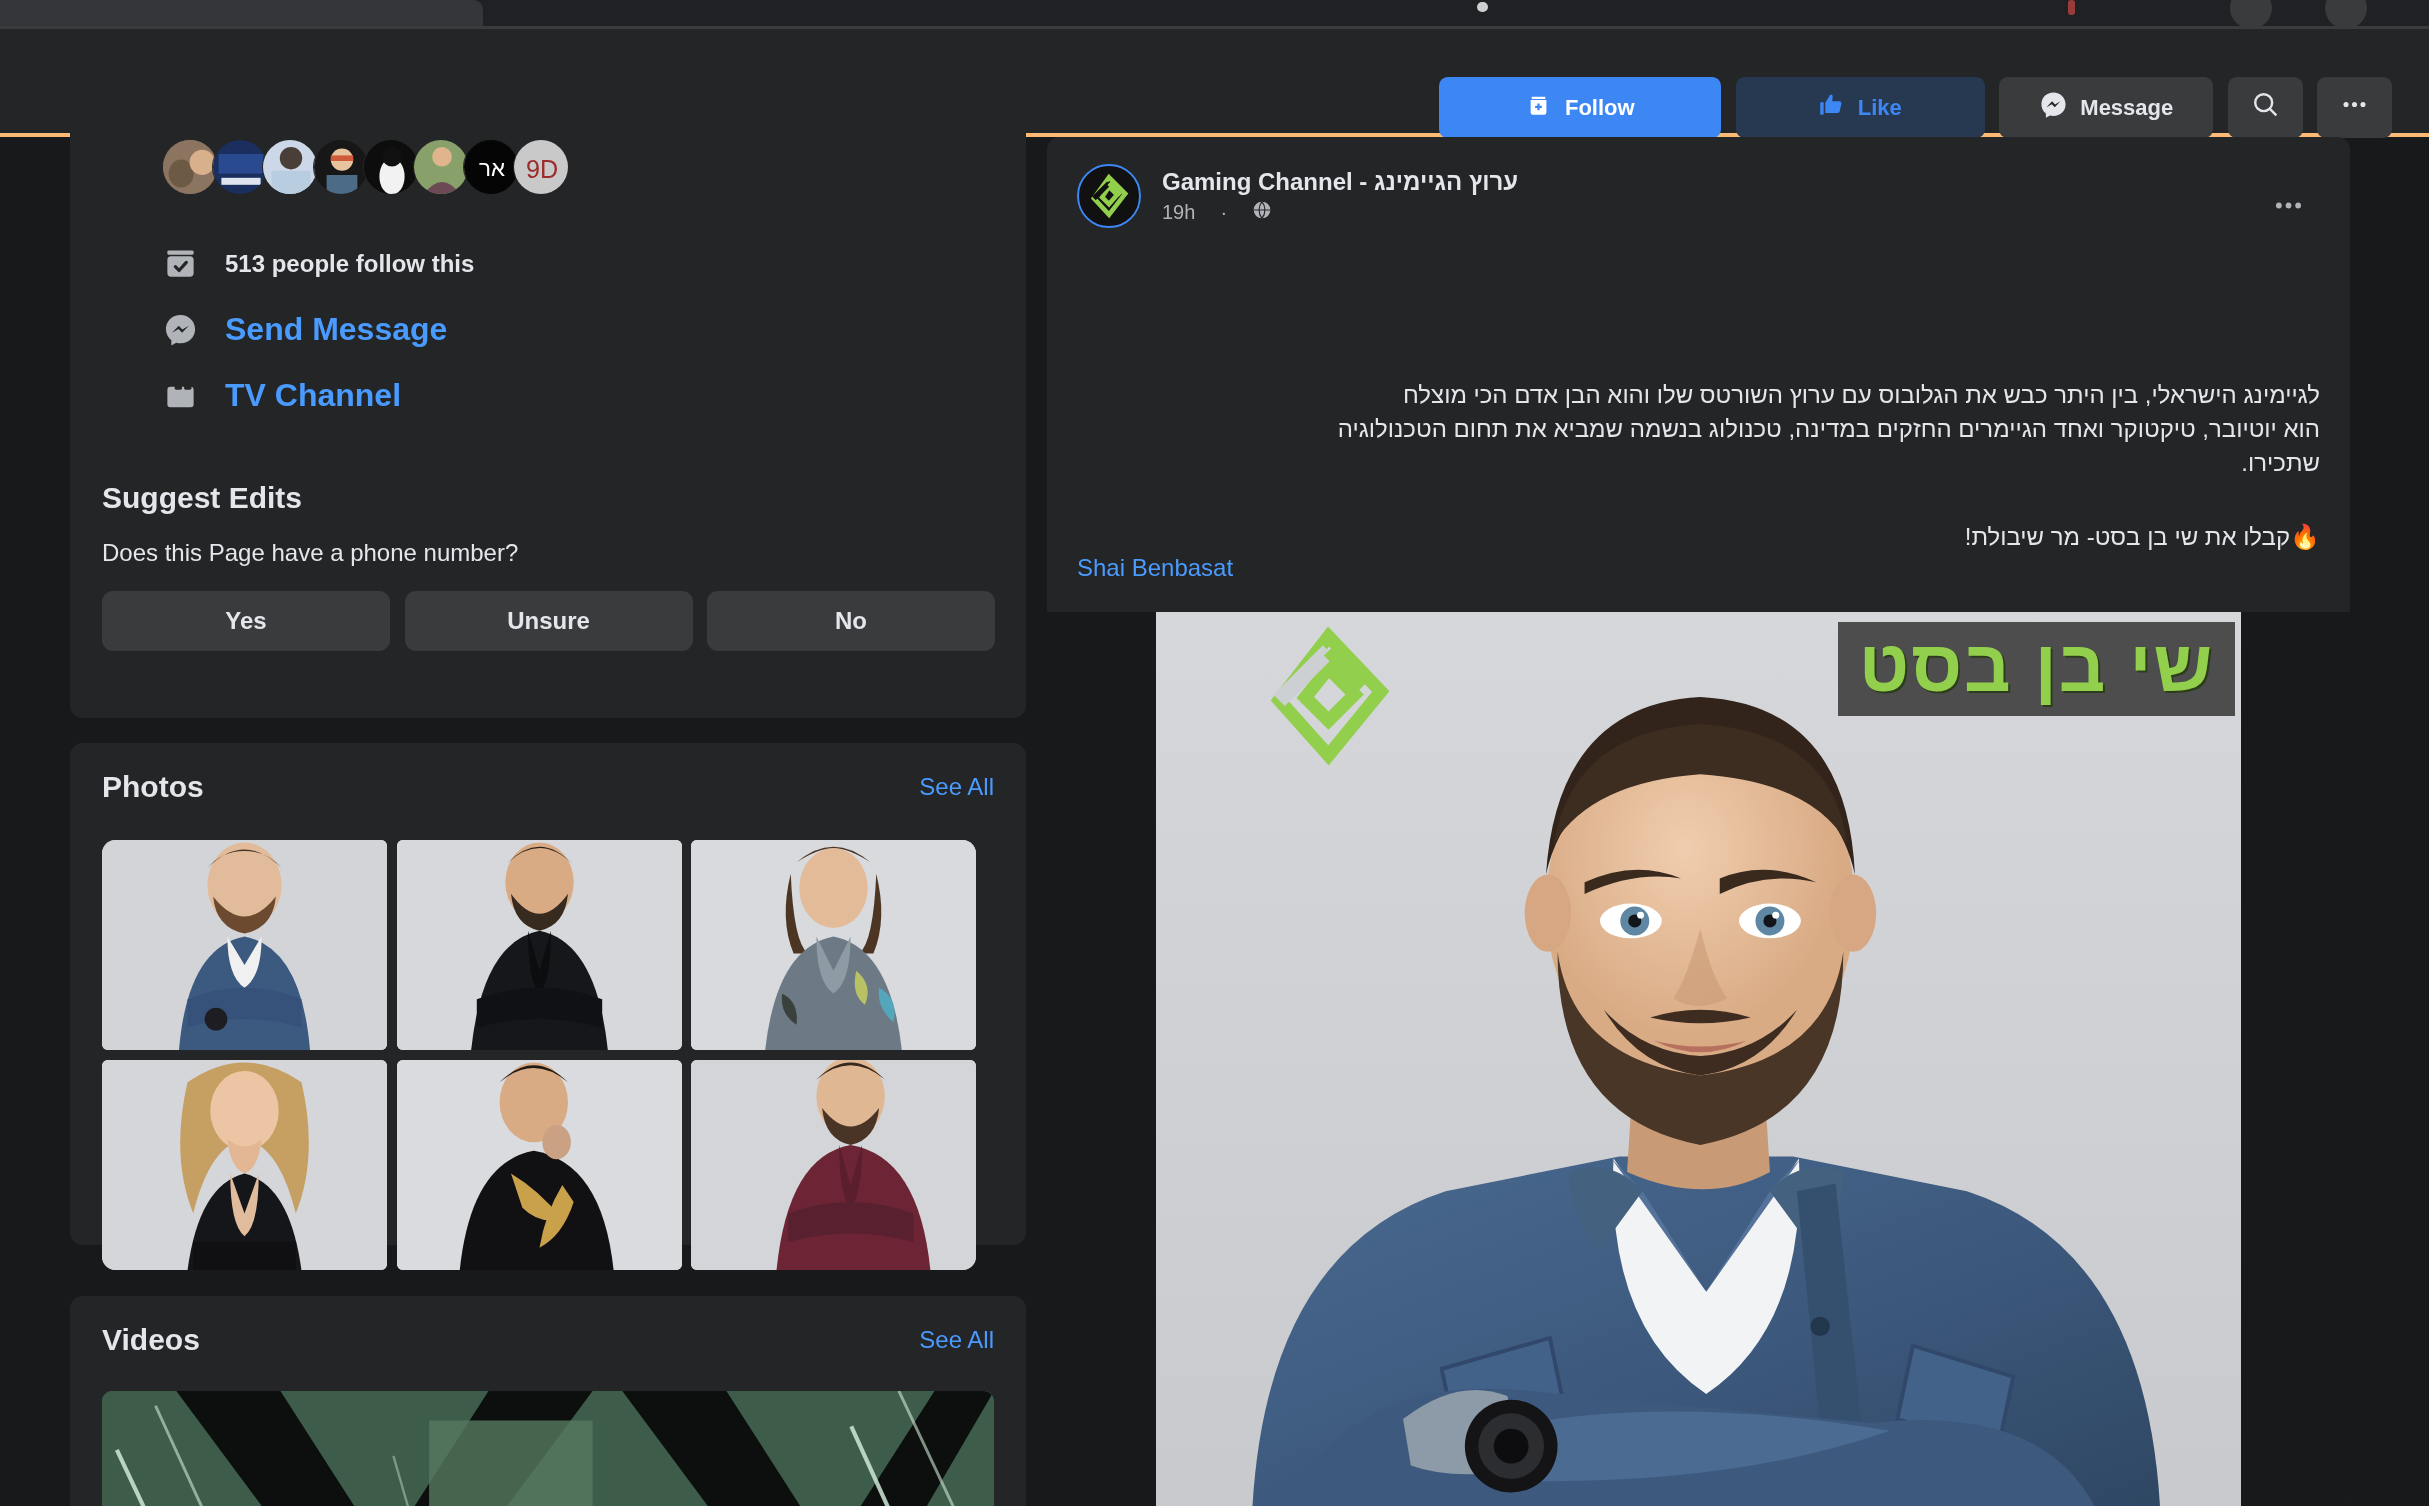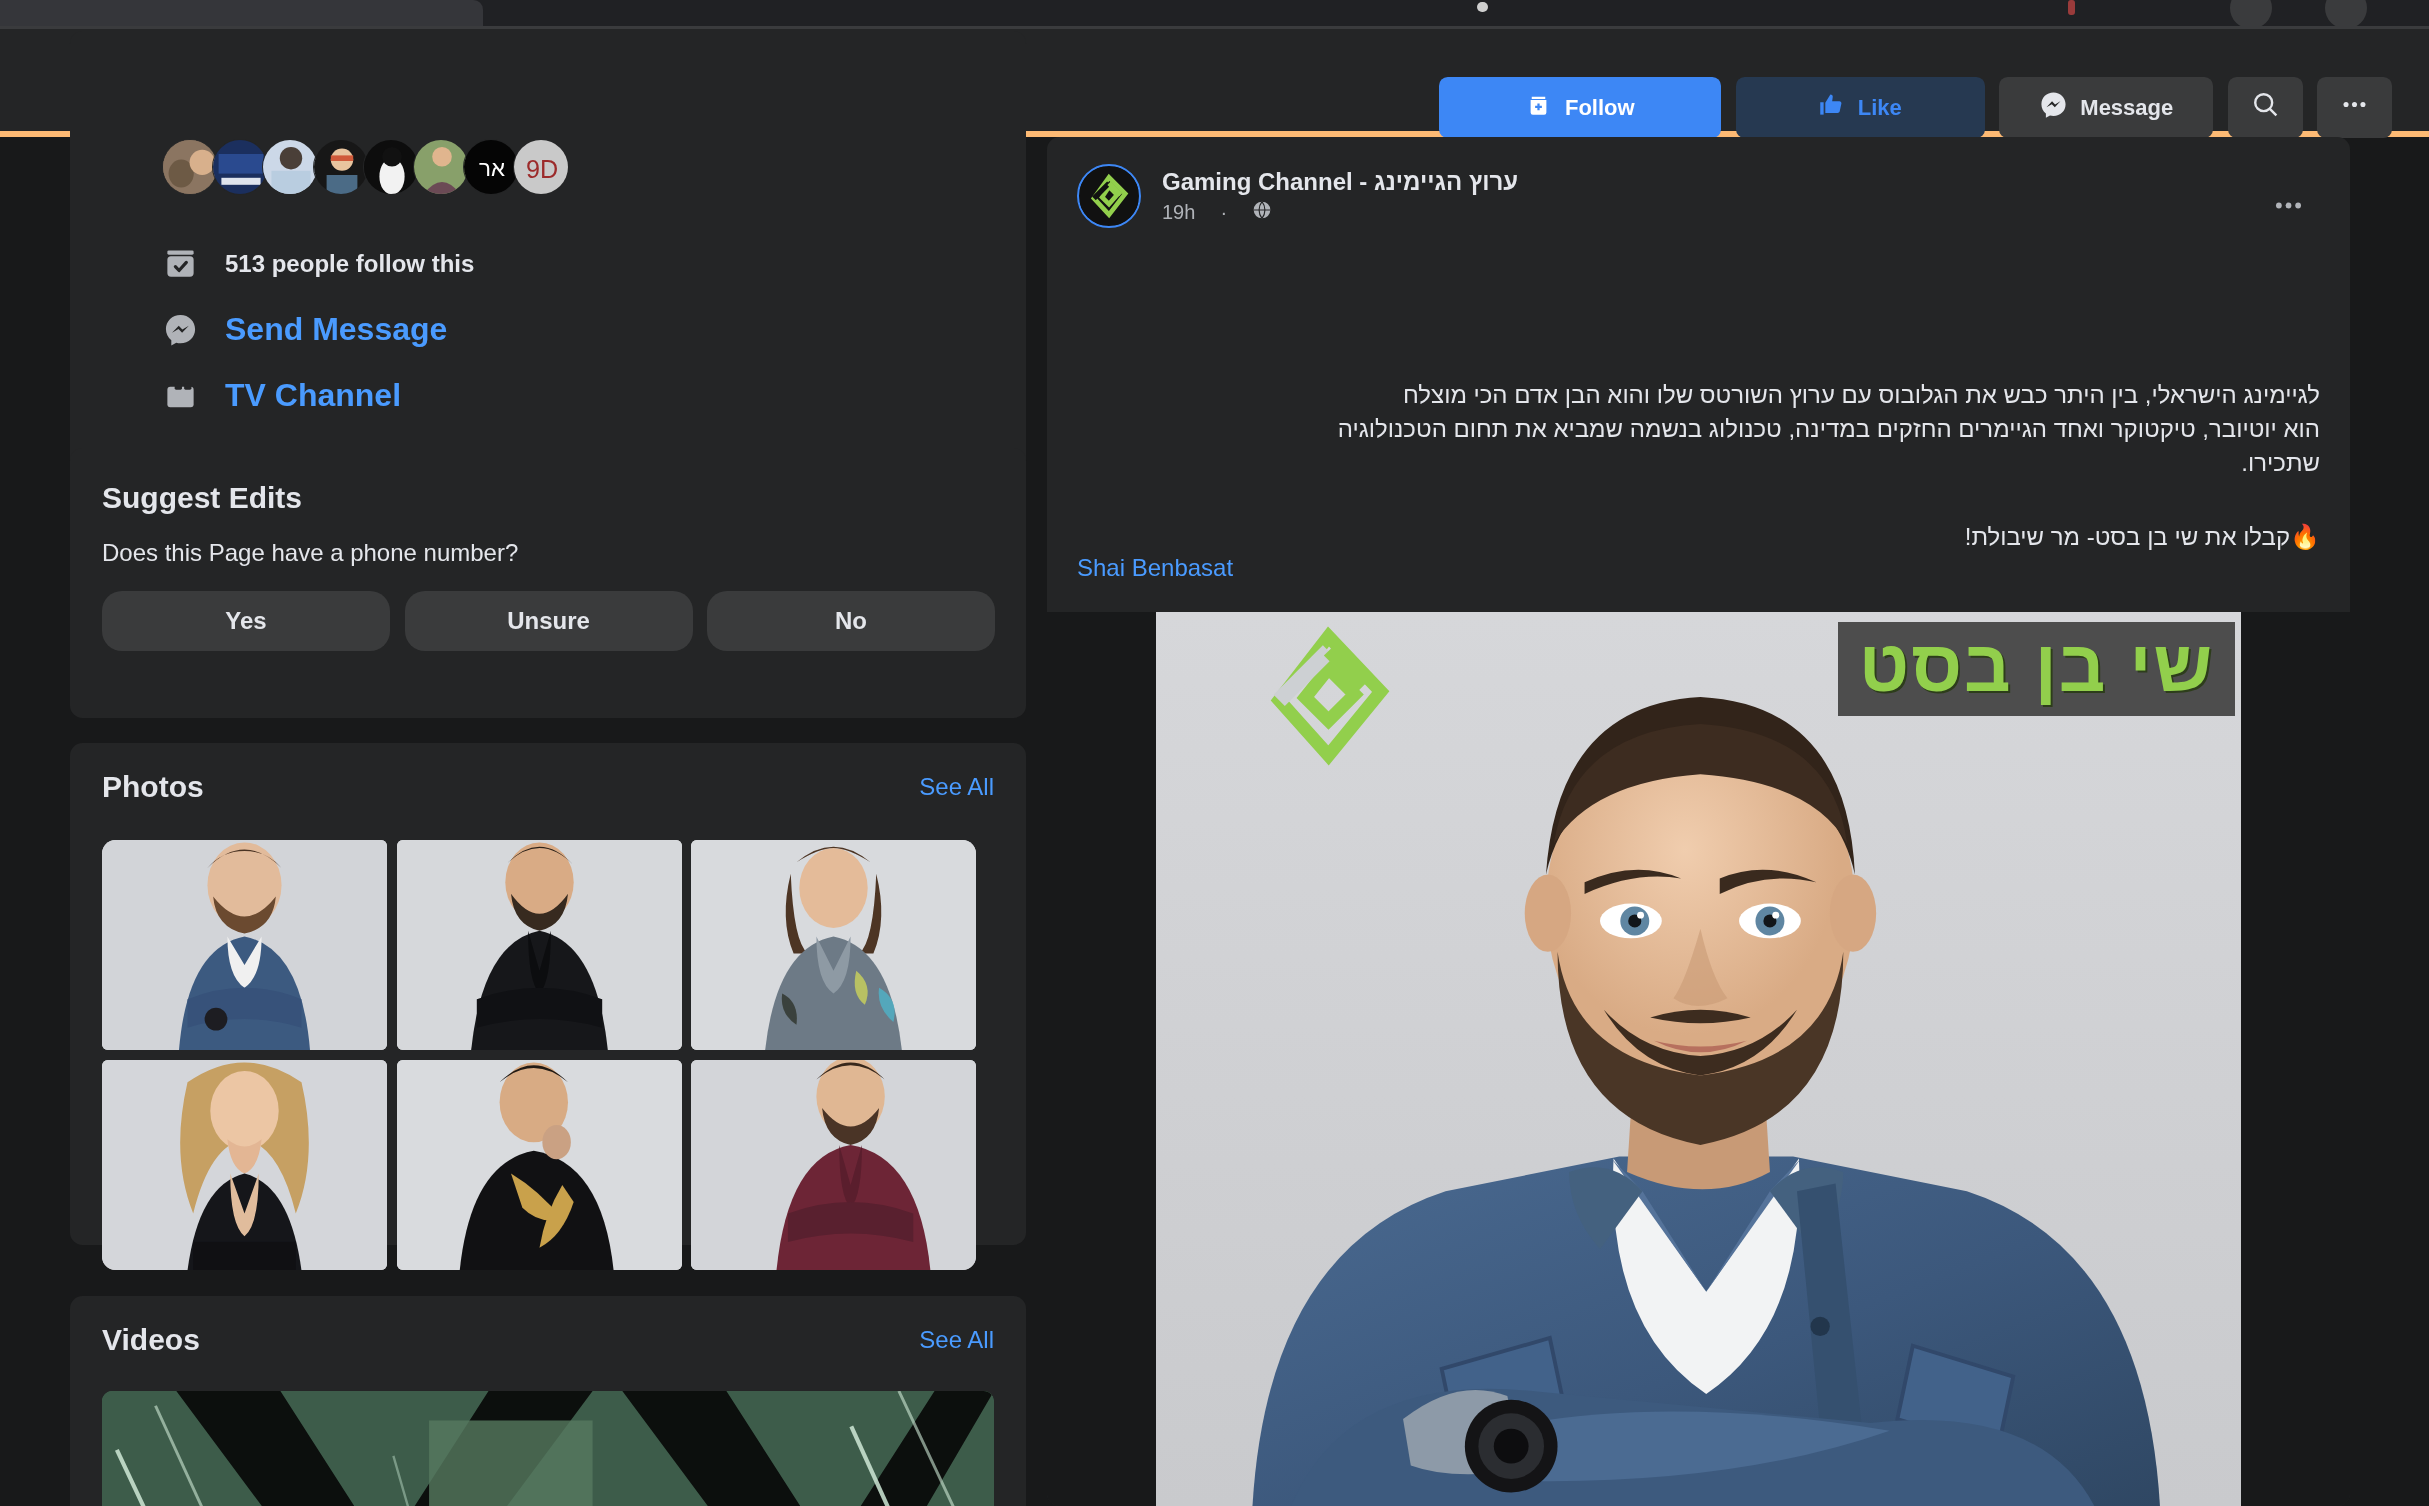--- a/index.html
+++ b/index.html
@@ -32,21 +32,21 @@
   }
   .chrome-dot {
     position: absolute; border-radius: 50%;
   }
 
   
   #page-header {
     position: absolute; left: 0; top: 29px;
     width: 2429px; height: 108px;
     background: #242526;
-    border-bottom: 6px solid #fdba74;
+    border-bottom: 4px solid #fdba74;
     display: flex; align-items: center; gap: 40px;
   }
   #page-avatar-wrap {
     margin-left: 101px;
     width: 64px; height: 64px;
     border-radius: 50%;
     background: #121212;
     display: flex; align-items: center; justify-content: center;
     overflow: hidden;
     flex: none;
@@ -139,21 +139,21 @@
     position: absolute; left: 32px; top: 91px;
     font-size: 24px; color: #e4e6eb;
   }
   #suggest-buttons {
     position: absolute; left: 32px; top: 143px;
     display: flex; gap: 14.5px;
   }
   .sgbtn {
     width: 288px; height: 60px;
     background: #3a3b3c;
-    border: none; border-radius: 20px;
+    border: none; border-radius: 11px;
     color: #e4e6eb;
     font-size: 24px; font-weight: 700;
     cursor: pointer;
     font-family: "Liberation Sans", sans-serif;
   }
 
   
   #photos-card {
     position: absolute; left: 0; top: 606px;
     height: 502px;

